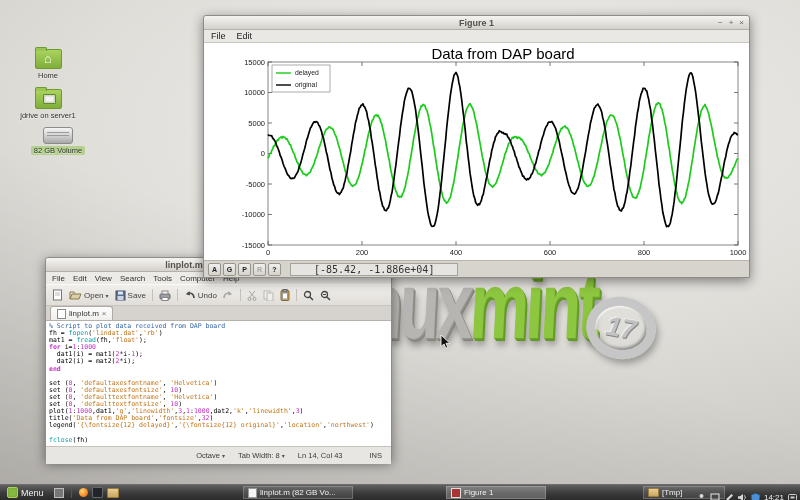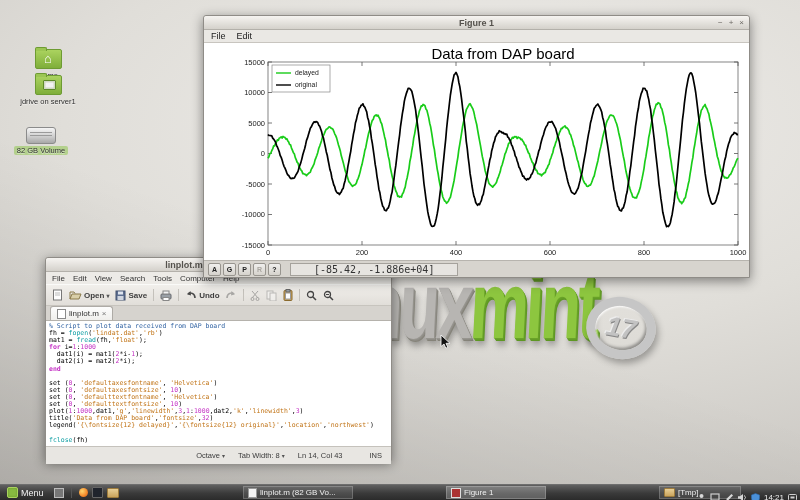--- a/index.html
+++ b/index.html
@@ -57,21 +57,21 @@
   .fbtn{width:11px;height:11px;background:linear-gradient(#f0efed,#d5d2cc);border:1px solid #98958f;border-radius:2px;
     font-size:7px;font-weight:bold;color:#222;display:flex;align-items:center;justify-content:center;}
   .fbtn.disabled{color:#a9a6a0;}
   .freadout{margin-left:7px;height:11px;border:1px solid #a5a29c;background:#e6e4e0;
     font-size:10px;color:#333;display:flex;align-items:center;padding:0 23px;font-family:"DejaVu Sans Mono",monospace;}
 
   
   .gedit-win{left:45px;top:257px;width:345px;height:202px;z-index:2;}
   .ged-menubar{height:12px;display:flex;align-items:center;gap:8px;padding:0 6px;font-size:8px;color:#333;background:#edebe7;}
   .ged-toolbar{height:20px;background:linear-gradient(#f1efeb,#e1ded9);border-top:1px solid #fafaf8;border-bottom:1px solid #c7c4be;
-    display:flex;align-items:center;gap:6px;padding:0 6px;font-weight:bold;}
+    display:flex;align-items:center;gap:6px;padding:0 6px;}
   .tbtn{display:flex;align-items:center;gap:2px;font-size:8px;color:#3f3f3f;}
   .tbtn.disabled{opacity:.4;}
   .tsep{width:1px;height:12px;background:#c4c1bb;}
   .caret{font-size:6px;color:#555;}
   .ged-tabbar{height:14px;background:#d6d3ce;border-bottom:1px solid #b5b2ac;display:flex;align-items:flex-end;padding-left:4px;}
   .tab{height:13px;background:linear-gradient(#fdfdfd,#f0efec);border:1px solid #aeaba6;border-bottom:none;
     border-radius:3px 3px 0 0;display:flex;align-items:center;gap:3px;padding:0 6px;font-size:8px;color:#333;}
   .tab-doc{width:7px;height:8px;background:#fff;border:1px solid #8a8a8a;}
   .tab-close{color:#777;font-size:8px;}
   .code{height:123px;background:#fff;font-family:"DejaVu Sans Mono",monospace;font-size:6.5px;line-height:7.1px;
@@ -118,25 +118,25 @@
     <div class="wp-text"><span class="wp-linux">linux</span><span class="wp-mint">mint</span></div>
     <div class="wp-ring">
         <span>17</span>
       </div>
   </div>
 
   <div class="dicon" style="left:9px;top:46px;">
     <div class="ic-folder ic-home"></div>
     <div class="dlabel">Home</div>
   </div>
-  <div class="dicon" style="left:9px;top:72px;">
+  <div class="dicon" style="left:9px;top:86px;">
     <div class="ic-folder ic-server"></div>
     <div class="dlabel">jdrive on server1</div>
   </div>
-  <div class="dicon" style="left:2px;top:124px;">
+  <div class="dicon" style="left:19px;top:124px;">
     <div class="ic-drive"></div>
     <div class="dlabel selected">82 GB Volume</div>
   </div>
 
   <div class="win gedit-win">
     <div class="titlebar">
       <span>linplot.m (82 GB Volume)</span>
     </div>
     <div class="ged-menubar">
       <span>File</span>
@@ -338,21 +338,21 @@
       <span class="ic-tbfolder"></span>
     </span>
     <span class="task-btn" style="left:243px;width:100px;">
       <span class="tb-ico-gedit"></span>
       <span>linplot.m (82 GB Vo...</span>
     </span>
     <span class="task-btn active" style="left:446px;width:90px;">
       <span class="tb-ico-fig"></span>
       <span>Figure 1</span>
     </span>
-    <span class="task-btn" style="left:643px;width:72px;margin-left:16px;">
+    <span class="task-btn" style="left:643px;width:72px;">
       <span class="tb-ico-folder"></span>
       <span>[Tmp]</span>
     </span>
     <span class="tray">
       <svg width="9" height="10">
           <circle cx="4.5" cy="3" r="2" fill="#d8d8d8"></circle>
           <path d="M1,10 C1,6.5 8,6.5 8,10 Z" fill="#d8d8d8"></path>
         </svg>
       <svg width="10" height="9">
           <rect x="1" y="1" width="8" height="6" fill="none" stroke="#cfcfcf" stroke-width="1.2"></rect>

